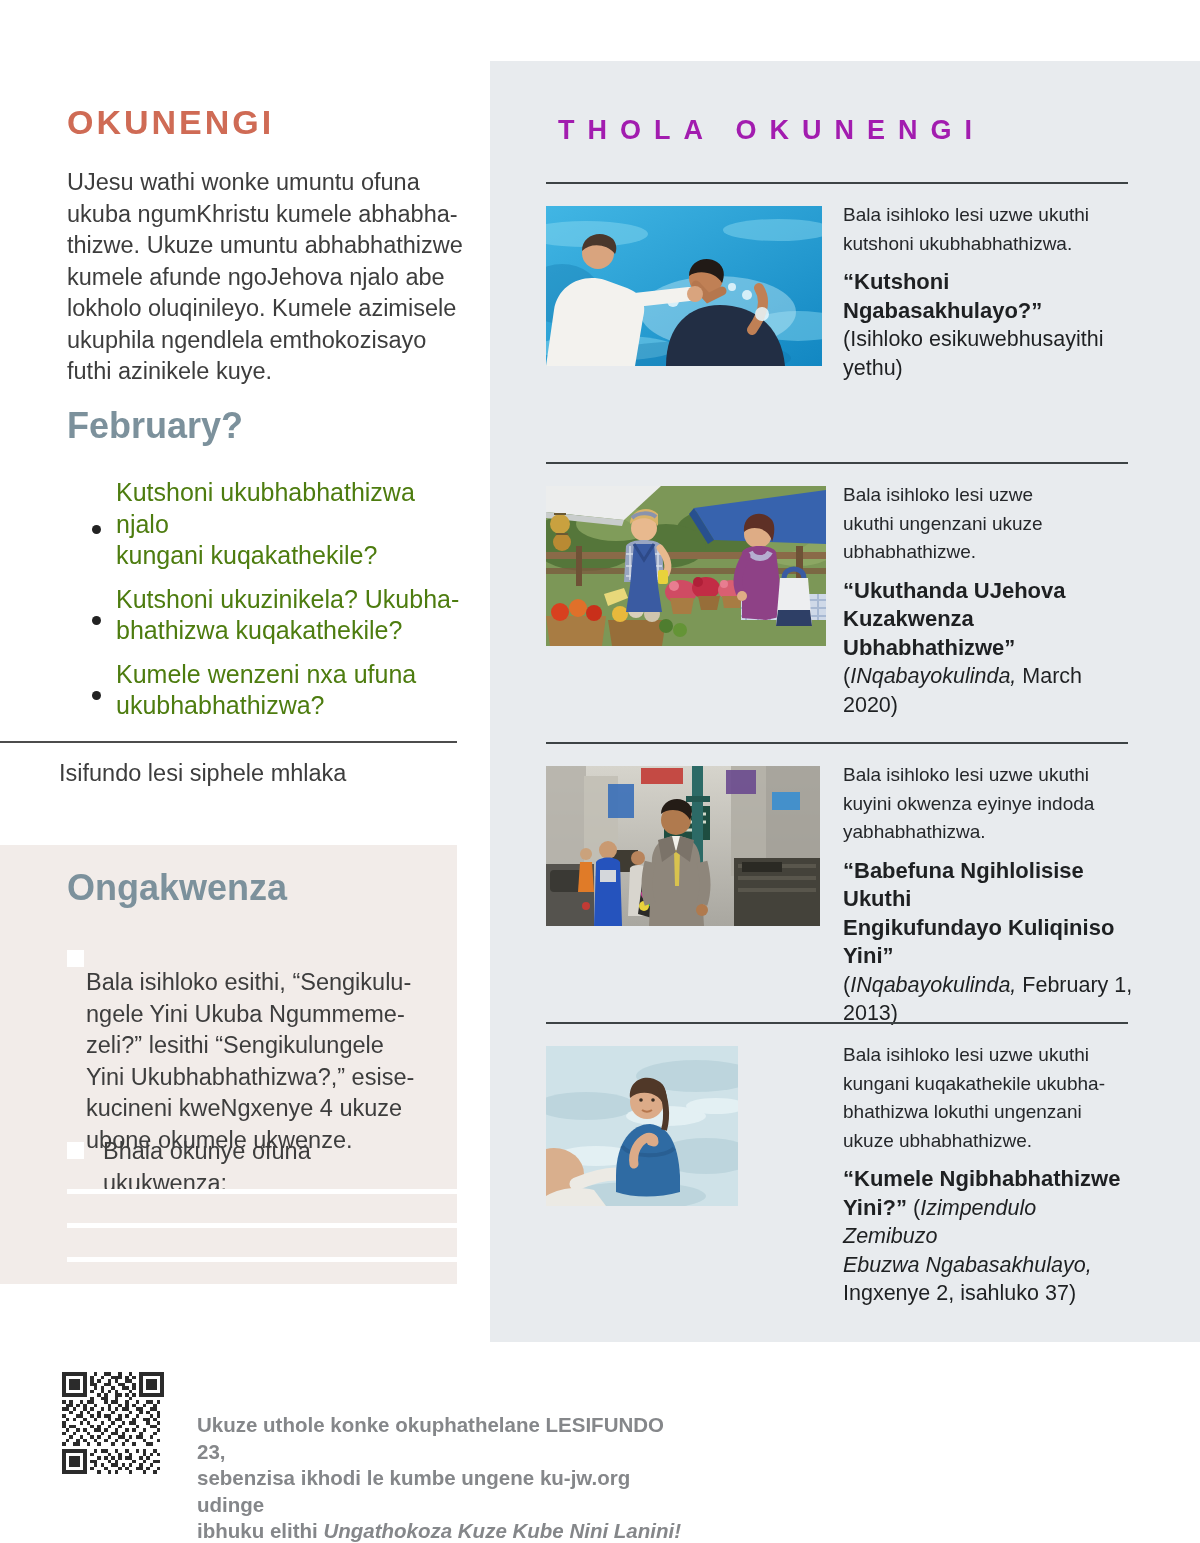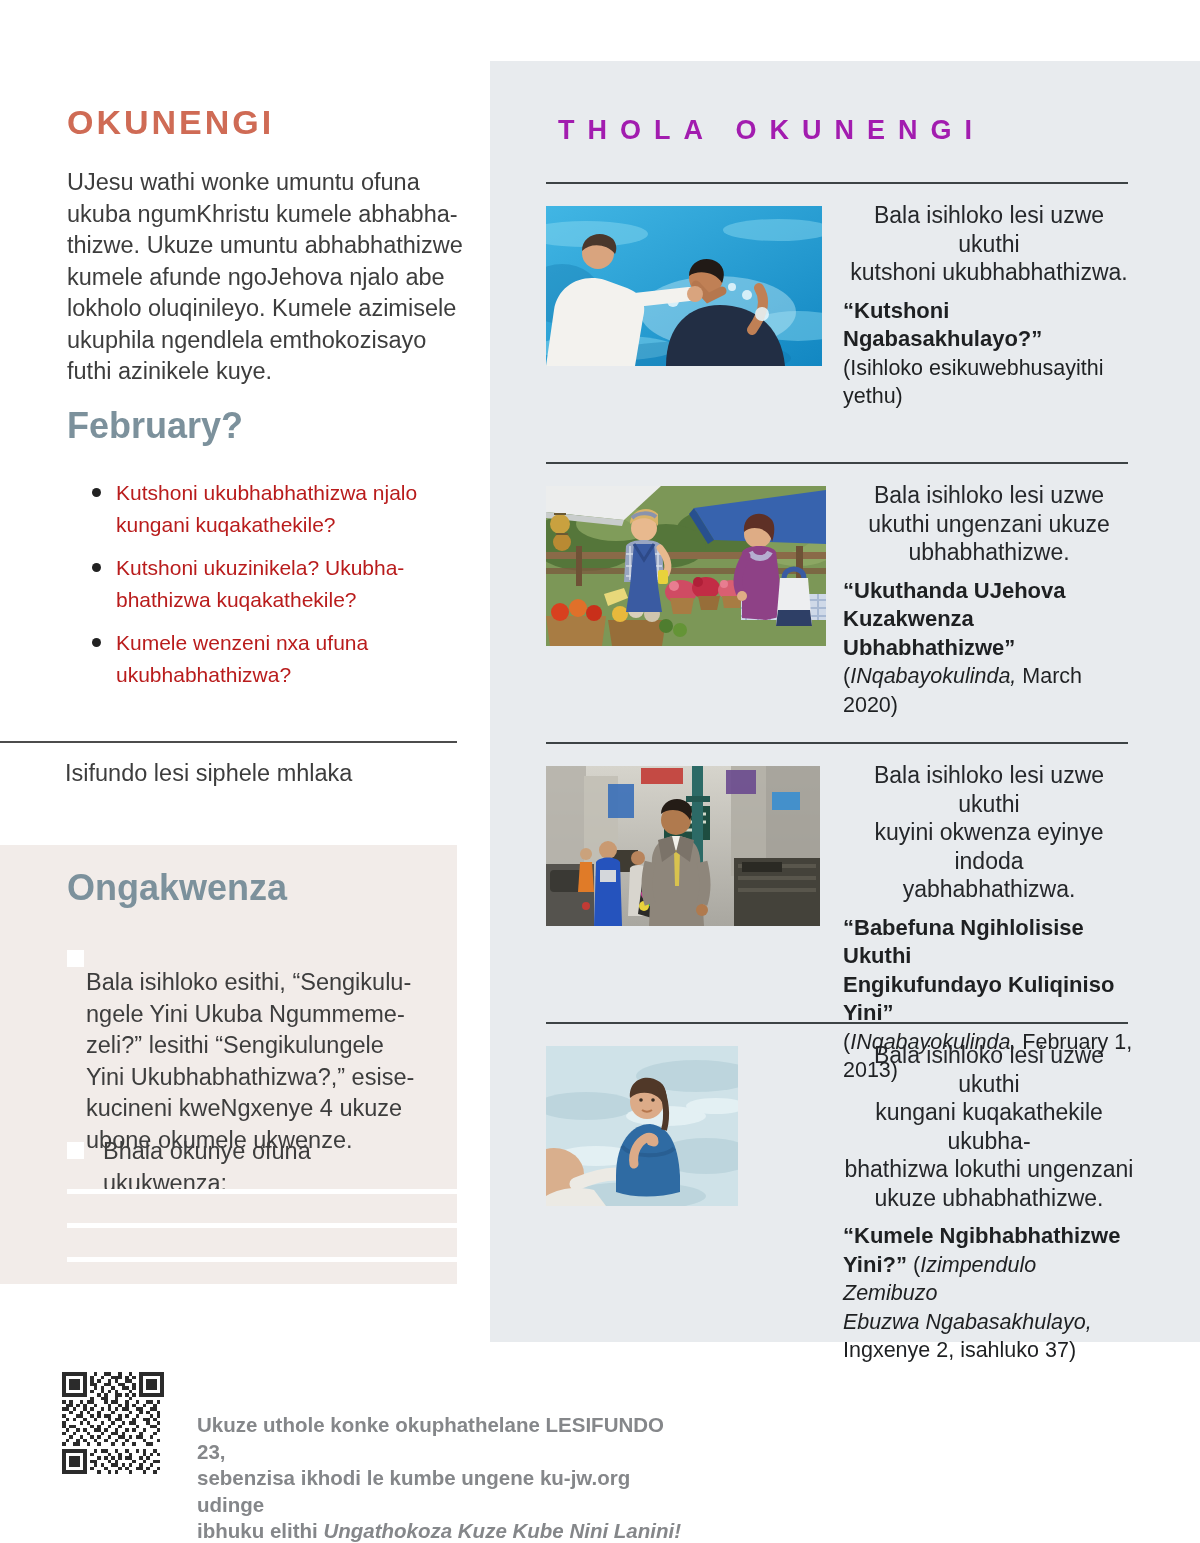--- a/index.html
+++ b/index.html
@@ -9,24 +9,24 @@
   .i{font-style:italic;}
   .b{font-weight:bold;}
 
   
   .summary-title{position:absolute;left:67px;top:103px;margin:0;font-size:34px;font-weight:bold;
                  letter-spacing:3px;color:#cf6b55;}
   .summary-body{position:absolute;left:67px;top:167px;width:420px;margin:0;
                 font-size:23.5px;line-height:31.5px;color:#3d3d3d;}
   .questions-title{position:absolute;left:67px;top:405px;margin:0;font-size:36px;font-weight:bold;color:#7c919c;}
   .questions{position:absolute;left:92px;top:477px;width:380px;margin:0;padding:0;list-style:none;}
-  .questions li{display:flex;margin-bottom:12px;font-size:21px;line-height:31.5px;color:#b91c1c;}
+  .questions li{display:flex;margin-bottom:12px;font-size:25px;line-height:31.5px;color:#4d7c0f;align-items:center;}
   .dot{flex:0 0 auto;width:9px;height:9px;border-radius:50%;background:#222;margin:11px 15px 0 0;}
   .rule-left{position:absolute;left:0;top:741px;width:457px;border:none;border-top:2px solid #4c4c4c;margin:0;}
-  .completion-label{position:absolute;left:65px;top:760px;margin:0;font-size:23.5px;color:#3d3d3d;}
+  .completion-label{position:absolute;left:59px;top:760px;margin:0;font-size:23.5px;color:#3d3d3d;}
 
   .todo-box{position:absolute;left:0;top:845px;width:457px;height:439px;background:#f2ece9;}
   .todo-title{position:absolute;left:67px;top:22px;margin:0;font-size:36px;font-weight:bold;color:#7c919c;}
   .todo-item{position:absolute;left:67px;display:flex;align-items:flex-start;}
   .todo-item-1{top:99px;flex-direction:column;}
   .todo-item-2{top:291px;}
   .checkbox{flex:0 0 auto;width:17px;height:17px;background:#ffffff;margin:6px 0 0 0;}
   .todo-text{margin:0 0 0 19px;width:335px;font-size:23.5px;line-height:31.5px;color:#3d3d3d;}
   .write-line{position:absolute;left:67px;width:390px;height:4.5px;background:#ffffff;}
   .wl1{top:344px;} .wl2{top:378px;} .wl3{top:412px;} .wl4{top:445px;}
@@ -35,21 +35,21 @@
   .right-panel{position:absolute;left:490px;top:61px;width:710px;height:1281px;background:#e8ebee;}
   .more-title{position:absolute;left:546px;top:103px;margin:12px;font-size:27px;font-weight:bold;
               letter-spacing:13px;color:#a21caf;}
   .row{position:absolute;left:546px;width:582px;}
   .row1{top:182px;} .row2{top:462px;} .row3{top:742px;} .row4{top:1022px;}
   .divider{position:absolute;left:0;top:0;width:582px;border:none;border-top:2px solid #3d4345;margin:0;}
   .photo{position:absolute;left:0;top:24px;height:160px;overflow:hidden;}
   .photo svg{display:block;width:100%;height:100%;}
   .photo1{width:276px;} .photo2{width:280px;} .photo3{width:274px;} .photo4{width:192px;}
   .rtext{position:absolute;left:297px;top:19px;width:292px;}
-  .desc{margin:0;font-size:23px;line-height:28.5px;color:#25272a;text-align:center;}
+  .desc{margin:0;font-size:19px;line-height:28.5px;color:#25272a;}
   .ref{margin:10px 0 0 0;font-size:21.5px;line-height:28.5px;color:#1e2022;}
   .ref .b{font-size:22px;}
 
   
   .qr{position:absolute;left:62px;top:1372px;width:102px;height:102px;}
   .qr svg{display:block;width:100%;height:100%;shape-rendering:crispEdges;}
   .footer-text{position:absolute;left:197px;top:1412px;width:500px;margin:0;
                font-size:20.5px;line-height:26.5px;font-weight:bold;color:#85878a;}
 </style>
 </head>

